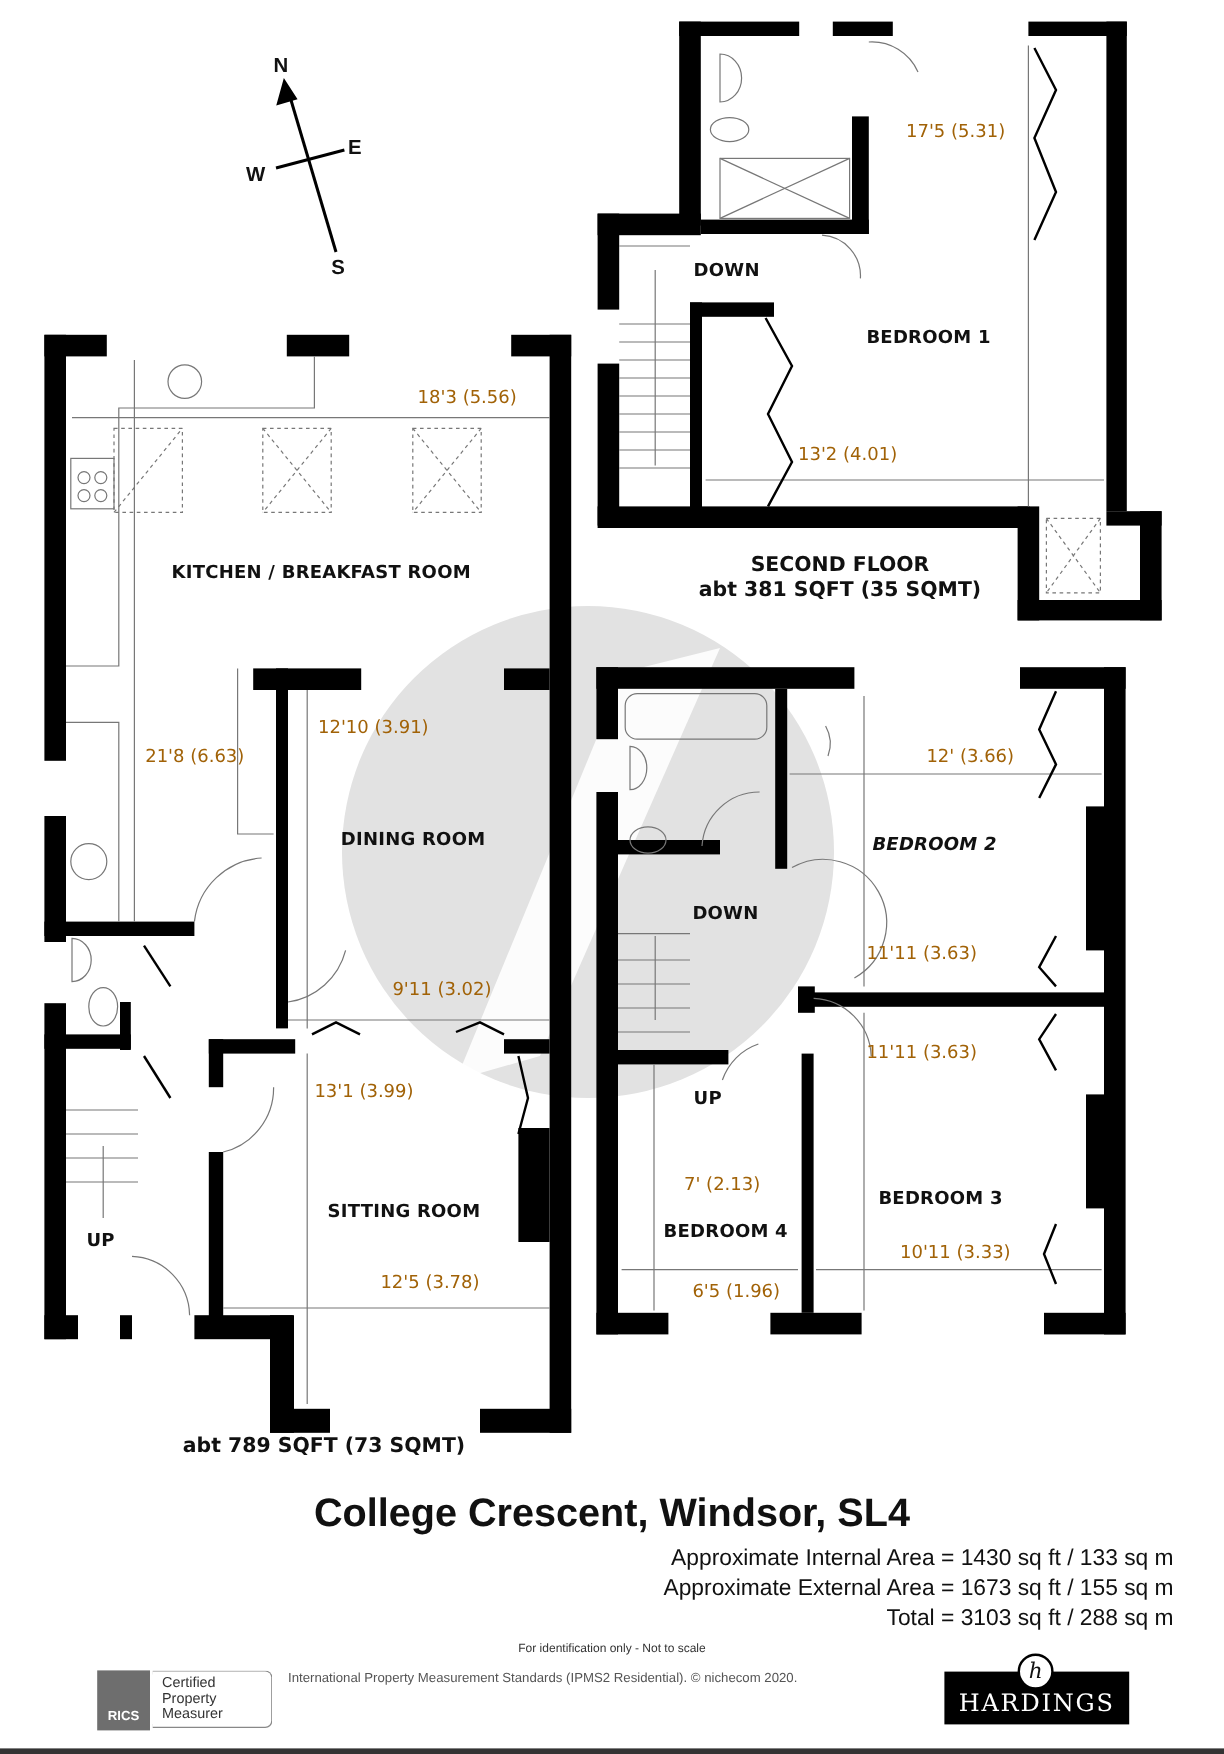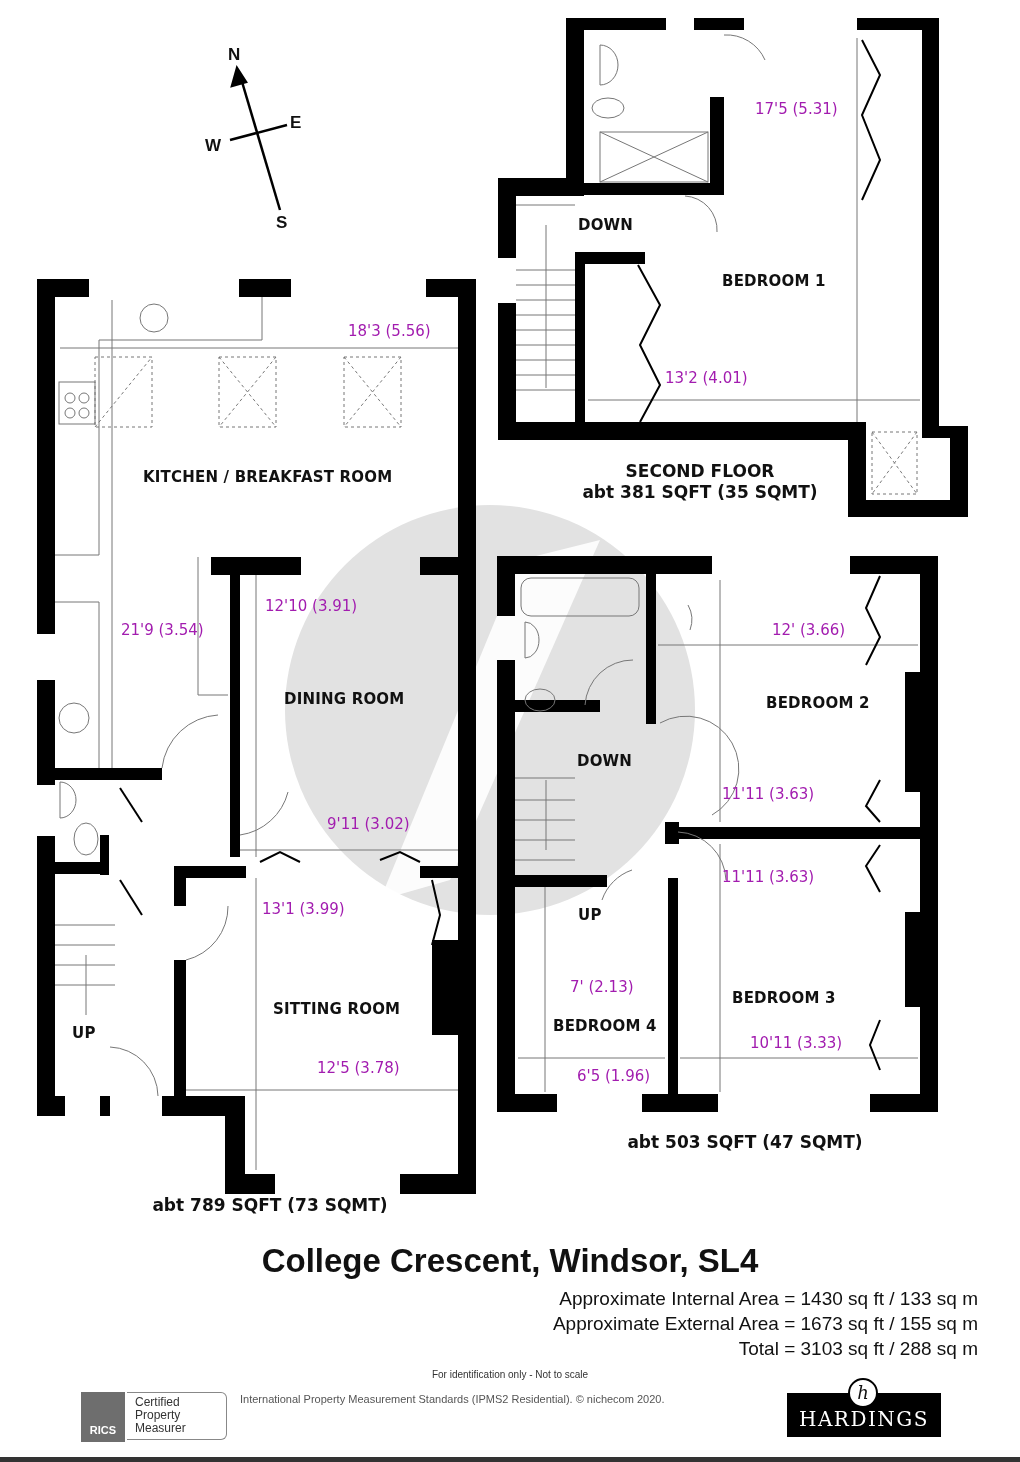--- a/index.html
+++ b/index.html
@@ -1,19 +1,19 @@
 <!DOCTYPE html>
 <html><head>
 <meta charset="utf-8">
 <style>
   html,body{margin:0;padding:0;background:#fff;}
   body{width:1020px;height:1462px;position:relative;overflow:hidden;font-family:"DejaVu Sans","Liberation Sans",sans-serif;color:#111;}
   .plan{position:absolute;left:0;top:0;}
   .lbl{position:absolute;font-family:"DejaVu Sans",sans-serif;font-weight:bold;font-size:15px;white-space:nowrap;letter-spacing:0.2px;}
-  .dim{position:absolute;font-family:"DejaVu Sans",sans-serif;font-size:15px;white-space:nowrap;color:#a21caf;}
+  .dim{position:absolute;font-family:"DejaVu Sans",sans-serif;font-size:15px;white-space:nowrap;color:#a16207;}
   .floor{position:absolute;font-family:"DejaVu Sans",sans-serif;font-weight:bold;font-size:17px;text-align:center;line-height:21px;white-space:nowrap;}
   .compass{position:absolute;font-family:"Liberation Sans",sans-serif;font-weight:bold;font-size:17px;}
   .title{position:absolute;left:0;width:1020px;top:1242px;text-align:center;font-family:"Liberation Sans",sans-serif;font-weight:bold;font-size:33px;}
   .area{position:absolute;left:0;width:978px;text-align:right;font-family:"Liberation Sans",sans-serif;font-size:19px;}
   .note{position:absolute;left:0;width:1020px;top:1369px;text-align:center;font-family:Liberation Sans, sans-serif;font-size:10px;color:#333;}
   .rics{position:absolute;left:81px;top:1392px;width:148px;height:50px;}
   .rics .badge{position:absolute;left:0;top:0;width:44px;height:50px;background:#6e6e6e;color:#fff;font-family:"Liberation Sans",sans-serif;font-weight:bold;font-size:11px;text-align:center;}
   .rics .badge span{position:absolute;left:0;width:44px;bottom:6px;}
   .rics .cert{position:absolute;left:46px;top:0;width:100px;height:48px;border:1px solid #888;border-left:none;border-radius:0 6px 6px 0;font-family:"Liberation Sans",sans-serif;font-size:12px;line-height:13px;padding:3px 0 0 8px;box-sizing:border-box;color:#333;}
   .disclaimer{position:absolute;left:240px;top:1392px;width:540px;font-family:"Liberation Sans",sans-serif;font-size:11px;line-height:15px;color:#555;}
@@ -213,45 +213,44 @@
 <div class="lbl" style="left:722px;top:272px;text-align:right;">BEDROOM 1</div>
 <div class="dim" style="left:755px;top:100px;">17'5 (5.31)</div>
 <div class="dim" style="left:665px;top:369px;">13'2 (4.01)</div>
 <div class="floor" style="left:560px;top:461px;width:280px;">
   <div>SECOND FLOOR</div>
   <div>abt 381 SQFT (35 SQMT)</div>
 </div>
 
 <div class="lbl" style="left:143px;top:468px;">KITCHEN / BREAKFAST ROOM</div>
 <div class="dim" style="left:348px;top:322px;">18'3 (5.56)</div>
-<div class="dim" style="left:121px;top:621px;">21'9 (3.54)</div>
+<div class="dim" style="left:121px;top:621px;">21'8 (6.63)</div>
 <div class="lbl" style="left:284px;top:690px;">DINING ROOM</div>
 <div class="dim" style="left:265px;top:597px;">12'10 (3.91)</div>
 <div class="dim" style="left:327px;top:815px;">9'11 (3.02)</div>
 <div class="lbl" style="left:273px;top:1000px;">SITTING ROOM</div>
 <div class="dim" style="left:262px;top:900px;">13'1 (3.99)</div>
 <div class="dim" style="left:317px;top:1059px;">12'5 (3.78)</div>
 <div class="lbl" style="left:72px;top:1024px;">UP</div>
 <div class="floor" style="left:120px;top:1195px;width:300px;">
   <div>abt 789 SQFT (73 SQMT)</div>
 </div>
 
-<div class="lbl" style="left:766px;top:694px;">BEDROOM 2</div>
+<div class="lbl" style="left:727px;top:694px;font-style:italic;">BEDROOM 2</div>
 <div class="dim" style="left:772px;top:621px;">12' (3.66)</div>
 <div class="dim" style="left:722px;top:785px;">11'11 (3.63)</div>
 <div class="lbl" style="left:732px;top:989px;">BEDROOM 3</div>
 <div class="dim" style="left:722px;top:868px;">11'11 (3.63)</div>
 <div class="dim" style="left:750px;top:1034px;">10'11 (3.33)</div>
 <div class="lbl" style="left:553px;top:1017px;">BEDROOM 4</div>
 <div class="dim" style="left:570px;top:978px;">7' (2.13)</div>
 <div class="dim" style="left:577px;top:1067px;">6'5 (1.96)</div>
 <div class="lbl" style="left:577px;top:752px;">DOWN</div>
 <div class="lbl" style="left:578px;top:906px;">UP</div>
 <div class="floor" style="left:600px;top:1132px;width:290px;">
-  <div>abt 503 SQFT (47 SQMT)</div>
 </div>
 
 <div class="title">College Crescent, Windsor, SL4</div>
 <div class="area" style="top:1288px;">Approximate Internal Area = 1430 sq ft / 133 sq m</div>
 <div class="area" style="top:1313px;">Approximate External Area = 1673 sq ft / 155 sq m</div>
 <div class="area" style="top:1338px;">Total = 3103 sq ft / 288 sq m</div>
 <div class="note">For identification only - Not to scale</div>
 
 <div class="rics">
   <div class="badge">

